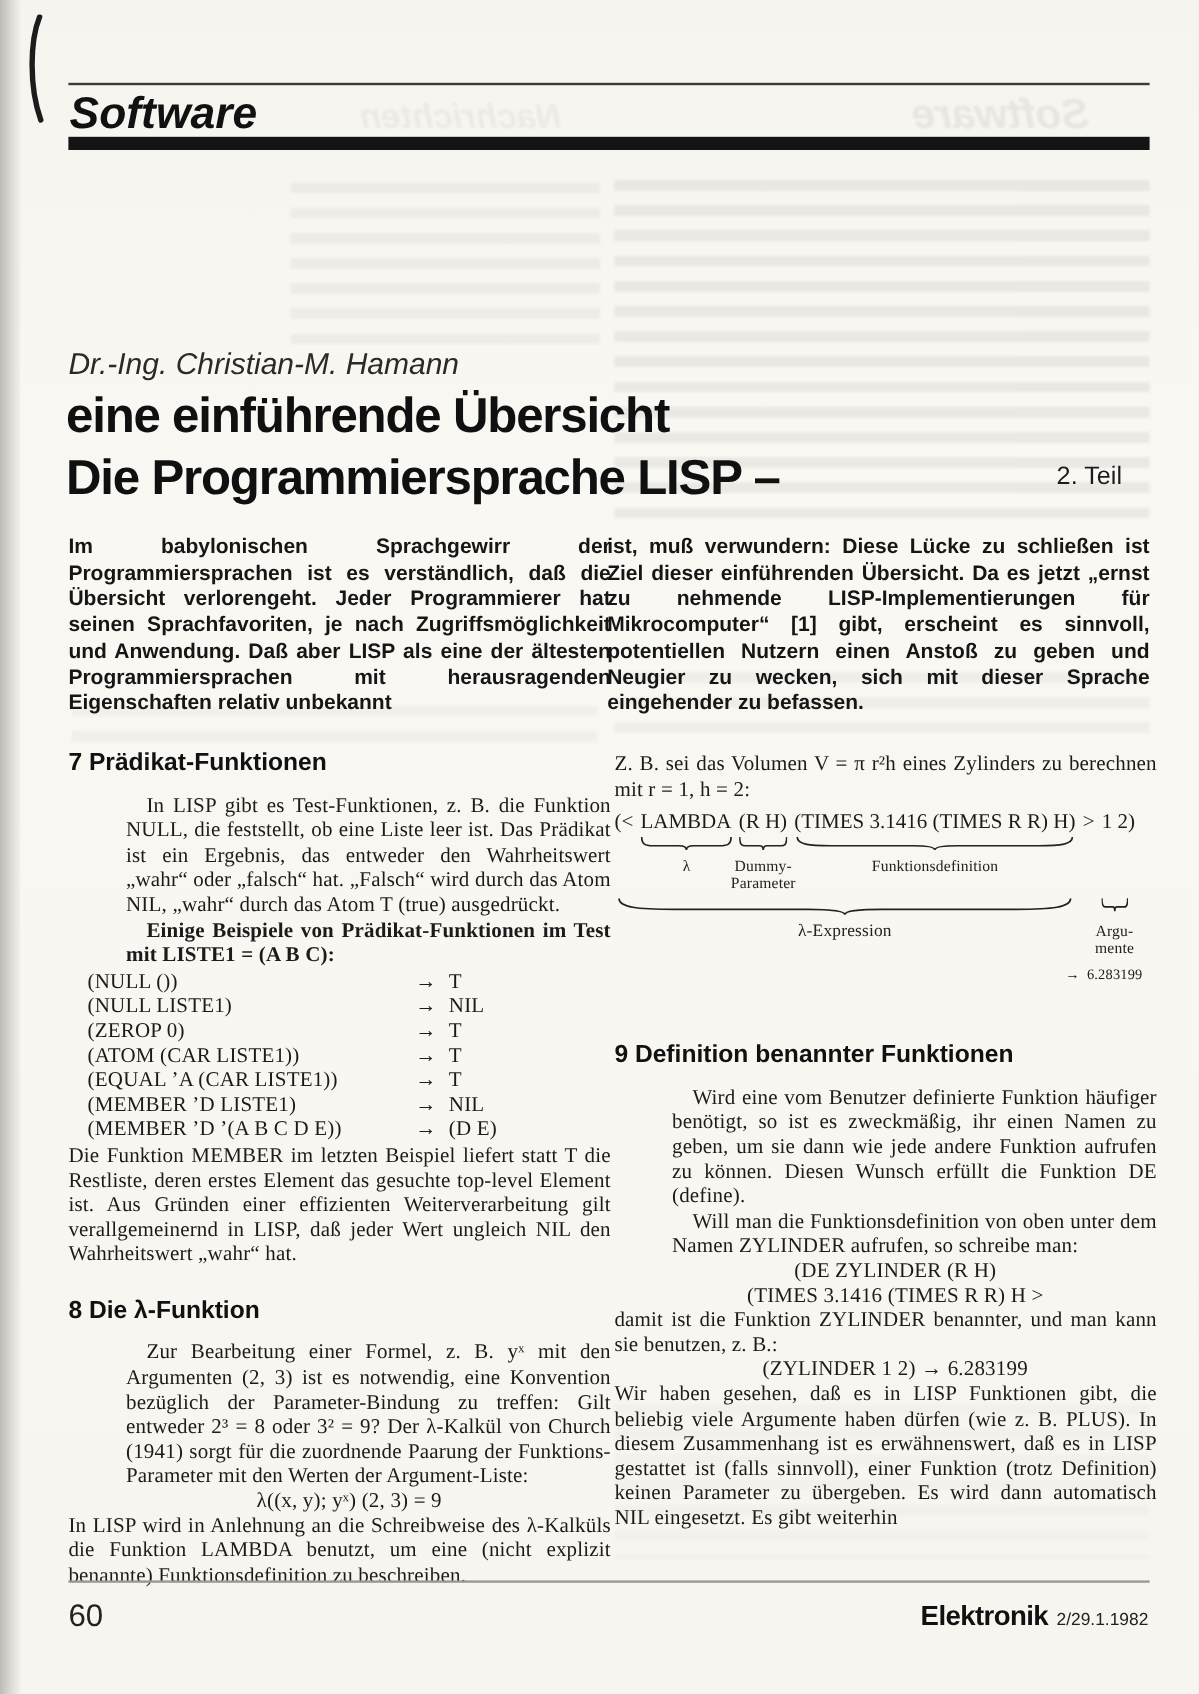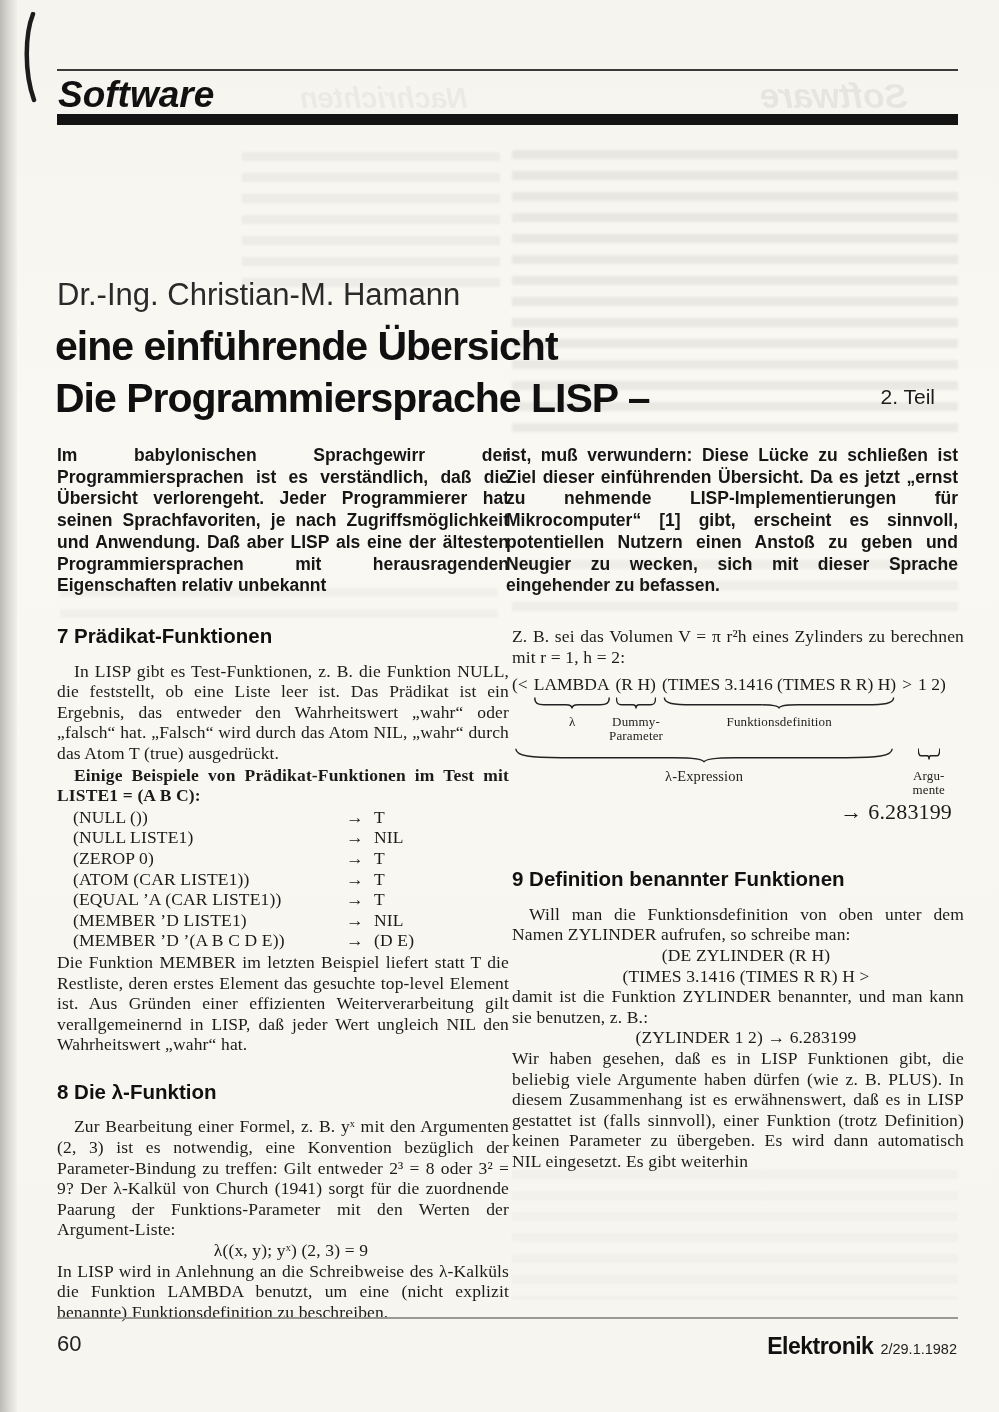--- a/index.html
+++ b/index.html
@@ -13,57 +13,57 @@
   .ghost{position:absolute;z-index:1;filter:blur(1.3px);border-radius:2px;
         background:repeating-linear-gradient(180deg, rgba(110,110,110,0.14) 0px, rgba(110,110,110,0.14) 9px, rgba(255,255,255,0) 9px, rgba(255,255,255,0) 21px);}
   .ghost-word{position:absolute;z-index:1;color:#8f8d88;transform:scaleX(-1);
         font-weight:bold;font-style:italic;filter:blur(0.7px);white-space:nowrap;}
   
   .rule-thin{position:absolute;left:57px;width:901px;height:2px;background:#3a3a3a;}
   .rule-thick{position:absolute;left:57px;width:901px;height:11px;background:#141414;}
   .kicker{position:absolute;left:58px;top:74px;font-size:37px;font-weight:bold;font-style:italic;color:#111;letter-spacing:0px;}
   .artifact{position:absolute;left:20px;top:12px;z-index:3;}
   
-  .author{position:absolute;left:57px;top:277px;font-size:31px;color:#2a2a2a;}
+  .author{position:absolute;left:57px;top:290px;font-size:25px;color:#2a2a2a;font-style:italic;}
   .title{position:absolute;left:55px;top:320px;font-size:41px;line-height:52px;font-weight:bold;color:#101010;letter-spacing:-1px;}
   .part{position:absolute;left:760px;top:385px;width:175px;text-align:right;font-size:21px;color:#1c1c1c;}
   
   .intro{position:absolute;left:57px;top:445px;width:901px;display:flex;gap:0;}
   .intro .col{width:452px;font-size:17.5px;line-height:21.7px;font-weight:bold;color:#161616;text-align:justify;}
   .intro .col + .col{margin-left:-3px;}
   
   .bodycol{position:absolute;width:452px;font-family:"Liberation Serif",serif;font-size:17.5px;line-height:20.6px;color:#1b1b1b;text-align:justify;letter-spacing:0.15px;}
   #col-left{left:57px;top:626px;}
   #col-right{left:512px;top:626px;}
   .bodycol p{margin:0;}
-  .bodycol p.ind{text-indent:17px;}
+  .bodycol p.ind{text-indent:17px;margin-left:48px;}
   .bodycol p.sp{margin-top:1px;font-weight:bold;}
   h3.sec{font-family:"Liberation Sans",sans-serif;font-size:20.5px;font-weight:bold;color:#111;margin:0 0 14px 0;letter-spacing:0;}
   h3.sec.later{margin-top:27px;}
   
   .examples{margin:1px 0 1px 0;}
   .ex-row{display:flex;align-items:baseline;height:20.6px;}
   .ex-expr{width:273px;padding-left:16px;white-space:nowrap;}
   .ex-arrow{width:28px;font-weight:bold;}
   .ex-res{white-space:nowrap;}
   .codeline{padding-left:16px;white-space:nowrap;text-align:center;}
   
   .diagram{position:relative;height:168px;margin-top:7px;text-align:left;}
   .dia-formula{position:absolute;left:0;top:0;white-space:nowrap;font-size:17.5px;letter-spacing:0;}
   .dia-formula span{display:inline-block;}
   .dia-formula .gap{margin-right:6px;}
   .ubrace{position:absolute;}
   .ubrace svg{display:block;width:100%;height:100%;}
   .dia-label{position:absolute;font-size:13px;line-height:14px;color:#222;text-align:center;white-space:nowrap;}
   .dia-label.md{font-size:14.5px;}
-  .dia-result{position:absolute;right:12px;top:128px;font-size:22px;white-space:nowrap;margin-left:18px;}
+  .dia-result{position:absolute;right:12px;top:128px;font-size:12px;white-space:nowrap;margin-left:18px;}
   .dia-result .arr{font-weight:bold;margin-right:6px;}
   
   .rule-foot{position:absolute;left:57px;top:1317px;width:901px;height:1.5px;background:#9b9994;}
-  .pageno{position:absolute;left:57px;top:1331px;font-size:22px;color:#222;}
+  .pageno{position:absolute;left:57px;top:1331px;font-size:26px;color:#222;}
   .brand{position:absolute;right:42px;top:1333px;display:flex;align-items:baseline;}
   .brand .logo{font-size:23px;font-weight:800;letter-spacing:-0.5px;color:#111;}
   .brand .issue{font-size:14.5px;color:#222;margin-left:7px;}
 </style>
 </head>
 <body>
 
 <div id="page">
   <div class="edge-left"></div>
 
@@ -186,20 +186,21 @@
       <div class="dia-label" style="top: 95px; left: 400.5px;">
         <div>Argu-</div>
         <div>mente</div>
       </div>
       <div class="dia-result">
         <span class="arr">→</span><span>6.283199</span>
       </div>
     </div>
 
     <h3 class="sec later">9 Definition benannter Funktionen</h3>
+    <p class="ind">Wird eine vom Benutzer definierte Funktion häufiger benötigt, so ist es zweckmäßig, ihr einen Namen zu geben, um sie dann wie jede andere Funktion aufrufen zu können. Diesen Wunsch erfüllt die Funktion DE (define).</p>
     <p class="ind">Will man die Funktionsdefinition von oben unter dem Namen ZYLINDER aufrufen, so schreibe man:</p>
     <p class="codeline">(DE ZYLINDER (R H)</p>
     <p class="codeline">(TIMES 3.1416 (TIMES R R) H &gt;</p>
     <p>damit ist die Funktion ZYLINDER benannter, und man kann sie benutzen, z. B.:</p>
     <p class="codeline">
       <span>(ZYLINDER 1 2)</span>
       <span style="font-weight:bold;">→</span>
       <span>6.283199</span>
     </p>
     <p>Wir haben gesehen, daß es in LISP Funktionen gibt, die beliebig viele Argumente haben dürfen (wie z. B. PLUS). In diesem Zusammenhang ist es erwähnenswert, daß es in LISP gestattet ist (falls sinnvoll), einer Funktion (trotz Definition) keinen Parameter zu übergeben. Es wird dann automatisch NIL eingesetzt. Es gibt weiterhin</p>

